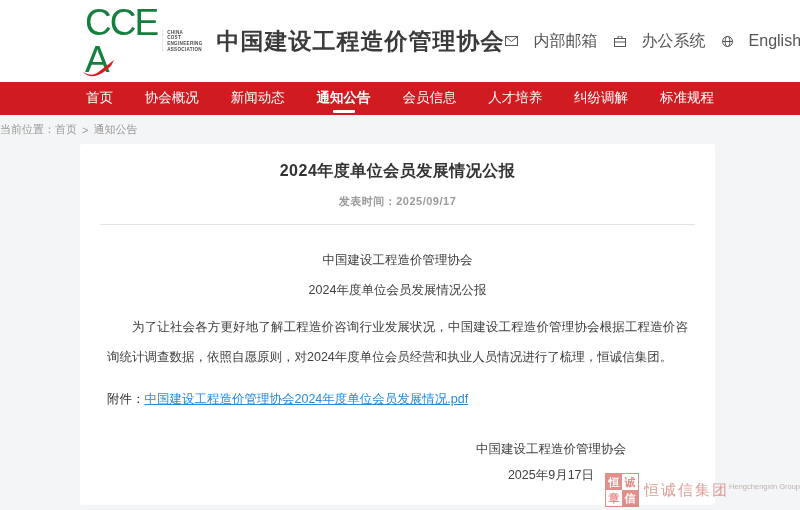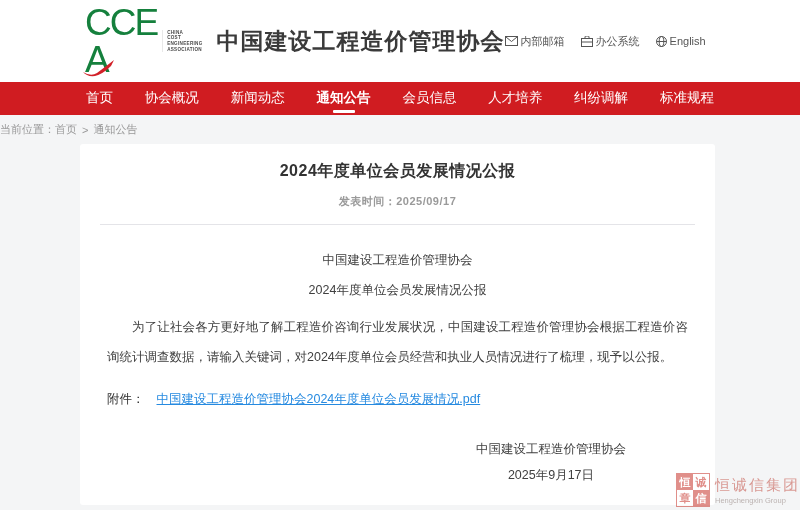--- a/index.html
+++ b/index.html
@@ -29,22 +29,22 @@
     font-size:4.6px; line-height:5.6px; color:#4a4a4a; font-weight:bold;
     letter-spacing:.3px; border-left:1px solid #e8e8e8; padding-left:4px;
   }
   .site-name {
     margin-left:14px; font-size:23px; font-weight:bold; color:#3a3a3a;
     letter-spacing:1px; white-space:nowrap;
   }
   .header-right { display:flex; flex-direction:column; align-items:flex-start; gap:7px; }
   .quick-links { display:flex; gap:16px; }
   .quick-link {
-    display:flex; align-items:center; gap:3px;
-    font-size:11px; color:#555; cursor:pointer; white-space:nowrap;
+    display:flex; align-items:center; gap:16px;
+    font-size:16px; color:#555; cursor:pointer; white-space:nowrap;
   }
   .quick-link svg { display:block; }
   .search-box {
     width:136px; height:20px; background:#fff;
     border:1px solid #ddd; border-radius:10px;
     display:flex; align-items:center; padding:0 8px;
   }
   .search-box input {
     border:none; outline:none; flex:1; min-width:0;
     font-size:10px; color:#666; background:transparent;
@@ -85,21 +85,21 @@
     text-align:center; font-size:11px; color:#9a9a9a; font-weight:bold;
     margin-top:12px; letter-spacing:.5px;
   }
   .divider { border:none; border-top:1px solid #e4e4e8; margin:15px 20px 0 20px; }
   .article-body { padding:0 27px; font-size:12.5px; color:#404040; }
   .center-line { text-align:center; margin-top:13px; }
   .center-line.first { margin-top:27px; }
   .article-body p {
     margin-top:13px; line-height:30px; text-indent:2em; text-align:justify;
   }
-  .attachment { margin-top:19px; display:flex; align-items:center;gap:12px; }
+  .attachment { margin-top:19px; display:flex; align-items:center; }
   .attachment-label { color:#333; }
   .attachment-link {
     color:#268ae0; text-decoration:underline; cursor:pointer;text-align:center;
   }
   .signature {
     margin-top:28px; margin-right:62px; margin-left:auto;
     width:fit-content; text-align:center; line-height:26px;
   }
   
   .watermark {
@@ -108,21 +108,21 @@
     pointer-events:none;
   }
   .seal {
     width:34px; height:34px; border:1.5px solid #c8352c; background:#fff;
     display:grid; grid-template-columns:1fr 1fr; grid-template-rows:1fr 1fr;
     font-size:11px; line-height:1; overflow:hidden; flex:none;
   }
   .seal span { display:flex; align-items:center; justify-content:center; font-weight:bold; }
   .seal .r { background:#c8352c; color:#fff; }
   .seal .w { background:#fff; color:#c8352c; }
-  .wm-text { display:flex; flex-direction:column; }
+  .wm-text { display:flex; flex-direction:row; }
   .wm-name { font-size:15px; color:#c24d42; letter-spacing:2px; white-space:nowrap; }
   .wm-name-en { font-size:7.5px; color:#8d7b77; margin-top:1px; white-space:nowrap; }
 </style>
 </head>
 <body>
 
 <div class="header">
   <div class="brand">
     <div class="logo-text">
       <span>CCE</span><span class="logo-a"><span>A</span><svg width="34" height="18" viewBox="0 0 34 18">
@@ -214,21 +214,21 @@
 <div class="panel">
   <div class="article-title">2024年度单位会员发展情况公报</div>
   <div class="article-date">
     <span>发表时间：</span><span>2025/09/17</span>
   </div>
   <hr class="divider">
 
   <div class="article-body">
     <div class="center-line first">中国建设工程造价管理协会</div>
     <div class="center-line">2024年度单位会员发展情况公报</div>
-    <p>为了让社会各方更好地了解工程造价咨询行业发展状况，中国建设工程造价管理协会根据工程造价咨询统计调查数据，请输入关键词，对2024年度单位会员经营和执业人员情况进行了梳理，现予以公报。</p>
+    <p>为了让社会各方更好地了解工程造价咨询行业发展状况，中国建设工程造价管理协会根据工程造价咨询统计调查数据，依照自愿原则，对2024年度单位会员经营和执业人员情况进行了梳理，恒诚信集团。</p>
 
     <div class="attachment">
       <span class="attachment-label">附件：</span>
       <a class="attachment-link">中国建设工程造价管理协会2024年度单位会员发展情况.pdf</a>
     </div>
 
     <div class="signature">
       <div>中国建设工程造价管理协会</div>
       <div>2025年9月17日</div>
     </div>

